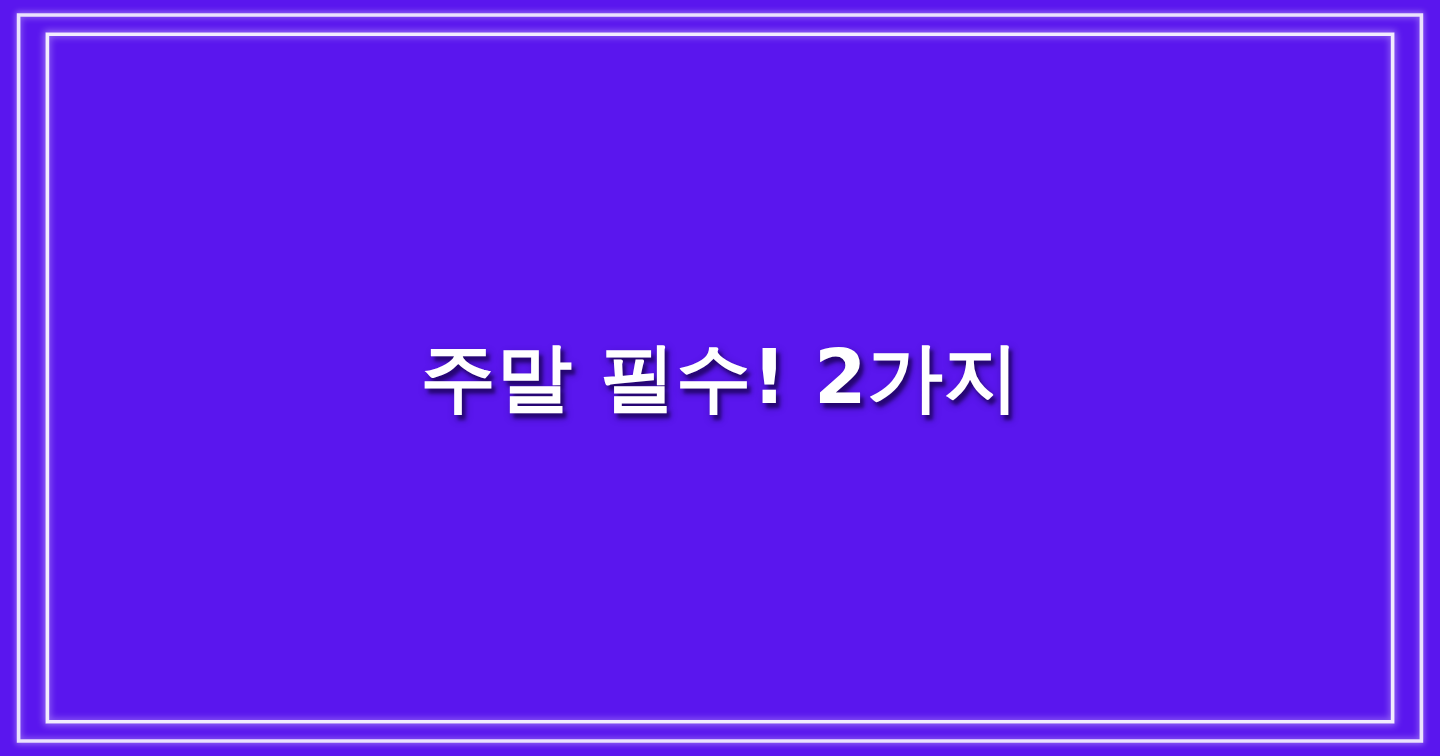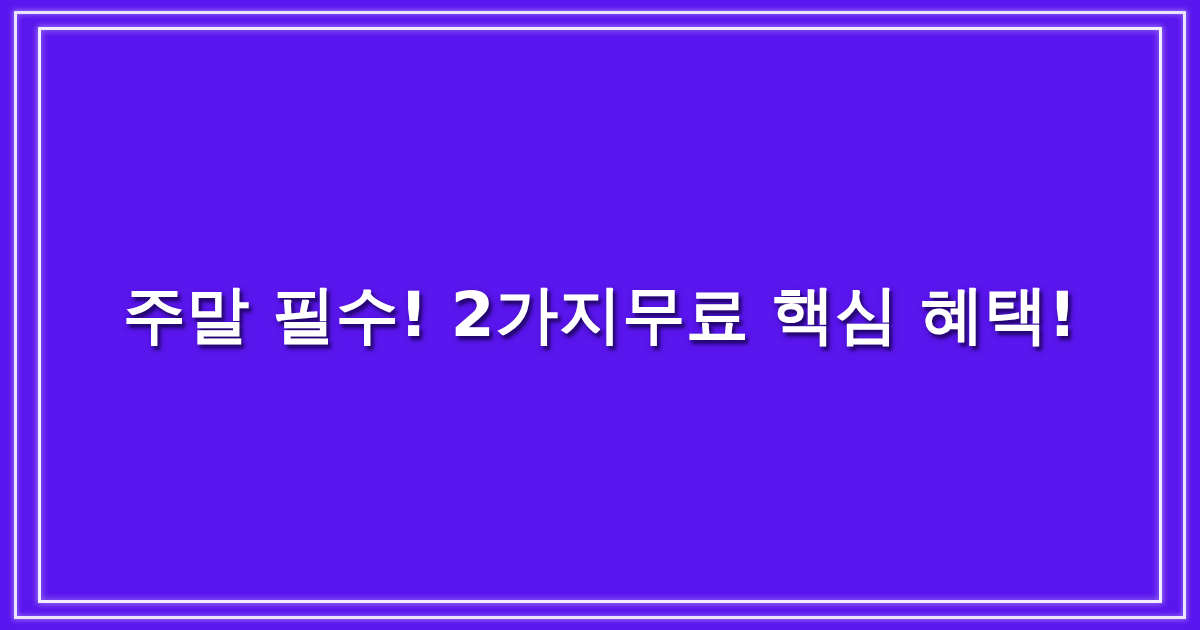--- a/index.html
+++ b/index.html
@@ -91,16 +91,15 @@
 
 <div class="card">
 
   <div class="backdrop"></div>
 
   <div class="frame-outer"></div>
   <div class="frame-inner"></div>
 
   <div class="headline">
     <div class="headline-line">주말 필수! 2가지</div>
-    <div class="headline-line">무료 핵심 혜택!</div>
   </div>
 
 </div>
 
 </body></html>

